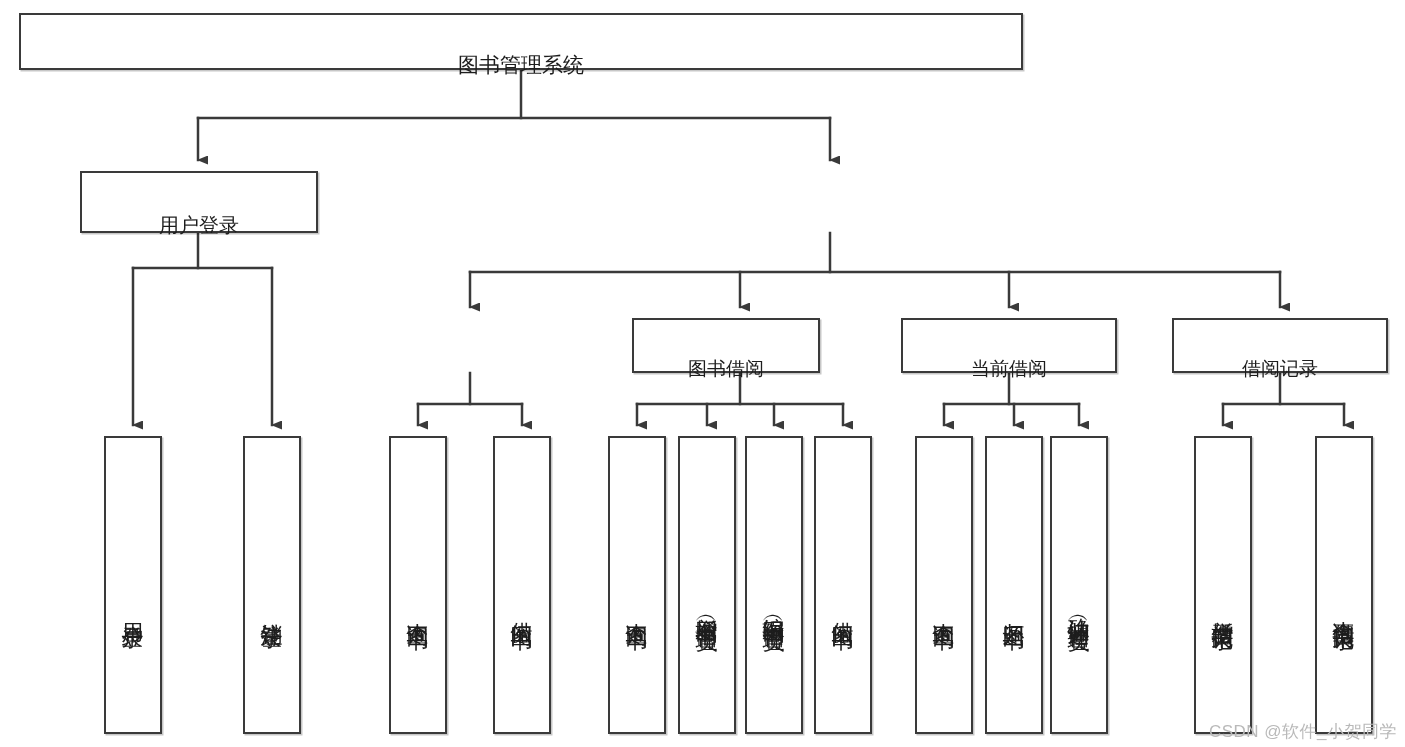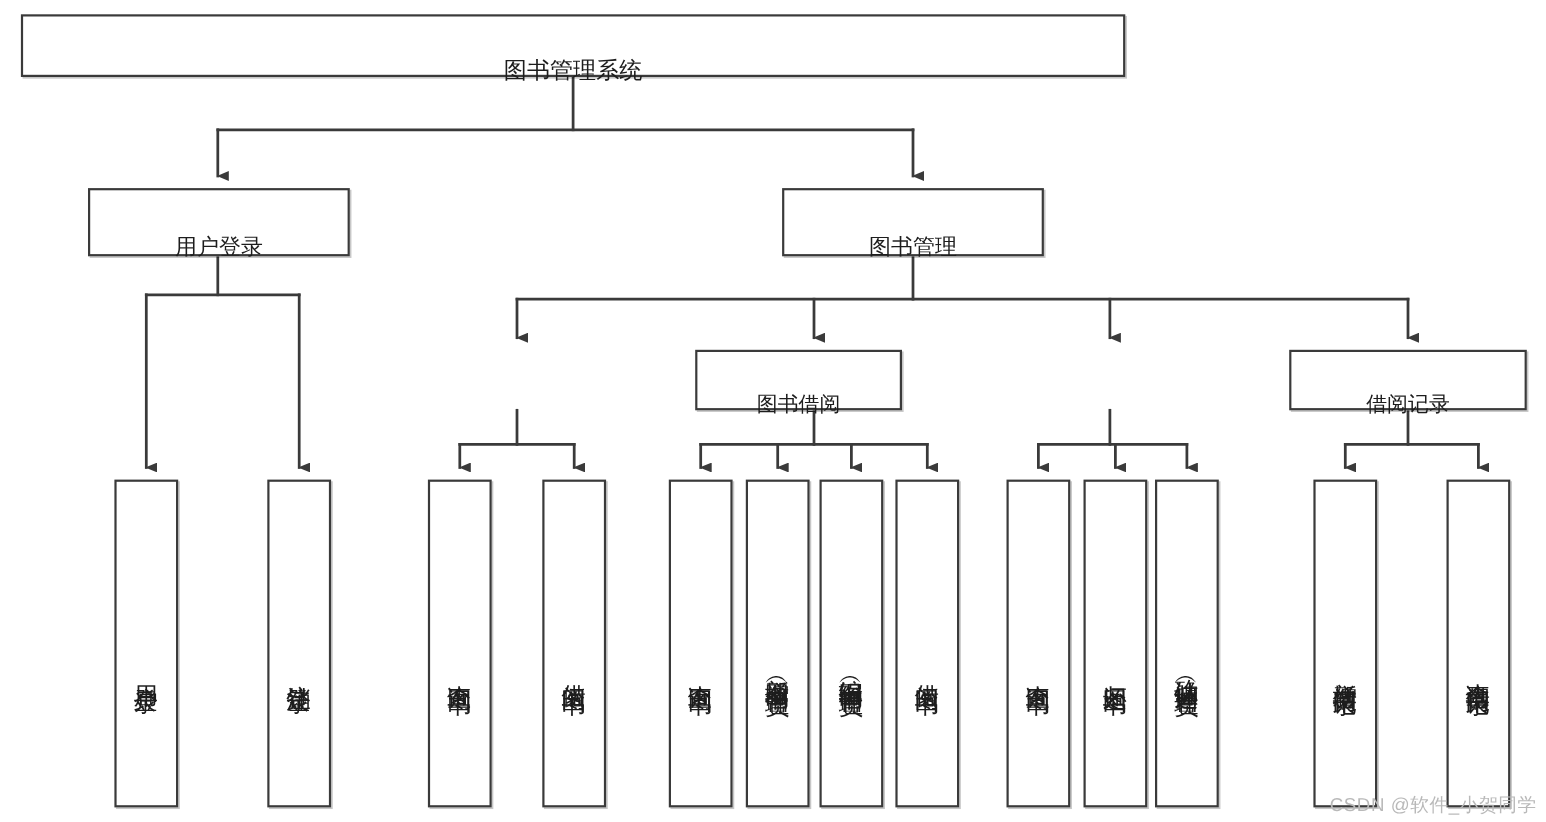--- a/index.html
+++ b/index.html
@@ -108,26 +108,26 @@
     </g>
   </svg>
 
   <div class="node lvl0" style="left:19px;top:13px;width:1004px;height:57px;">
     <span class="label">图书管理系统</span>
   </div>
 
   <div class="node lvl1" style="left:80px;top:171px;width:238px;height:62px;">
     <span class="label">用户登录</span>
   </div>
-  <div class="node lvl1" style="left:711px;top:171px;width:238px;height:62px;">
-    <span class="label">图书管理</span>
-  </div>
 
   <div class="node lvl2" style="left:632px;top:318px;width:188px;height:55px;">
     <span class="label">图书借阅</span>
+  </div>
+  <div class="node lvl2" style="left:901px;top:318px;width:216px;height:55px;">
+    <span class="label">当前借阅</span>
   </div>
   <div class="node lvl2" style="left:1172px;top:318px;width:216px;height:55px;">
     <span class="label">借阅记录</span>
   </div>
 
   <div class="node leaf" style="left:104px;top:436px;width:58px;height:298px;">
     <span class="label">用户登录</span>
   </div>
   <div class="node leaf" style="left:243px;top:436px;width:58px;height:298px;">
     <span class="label">注销登录</span>

